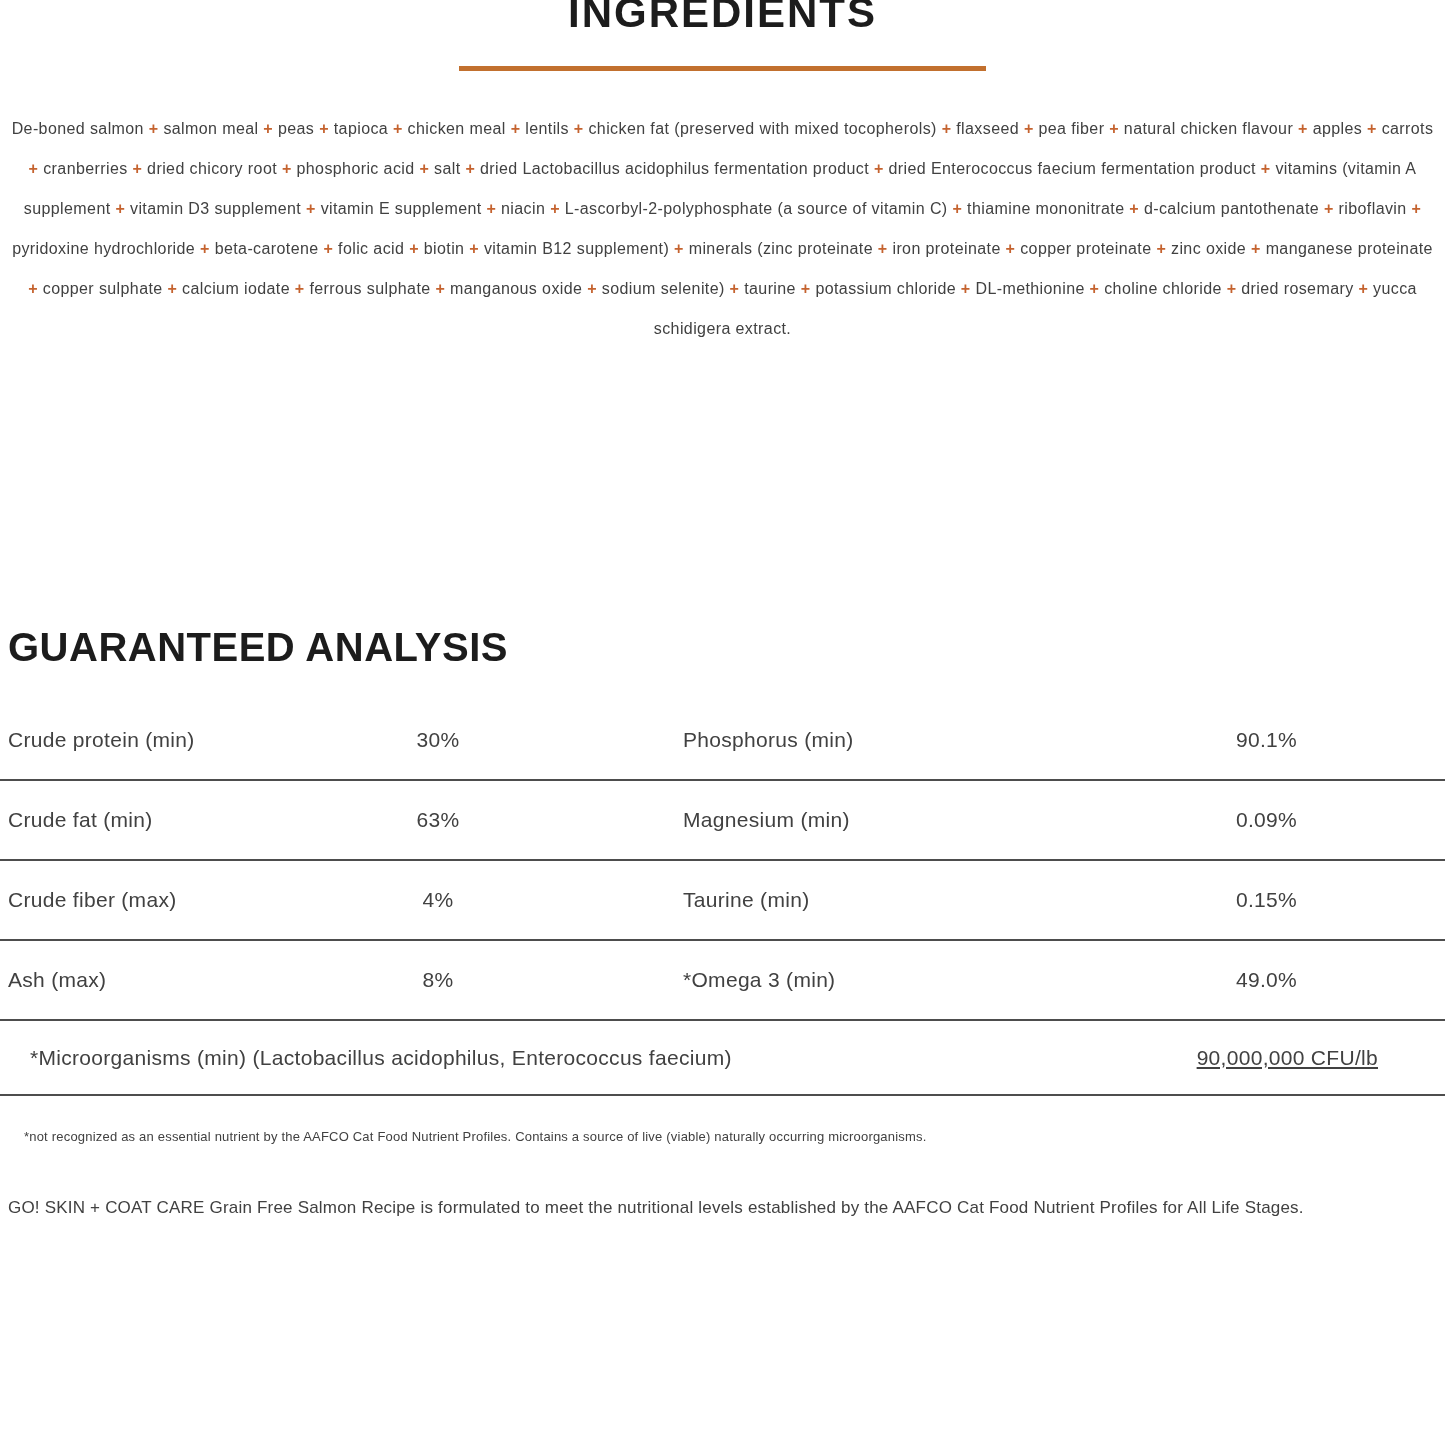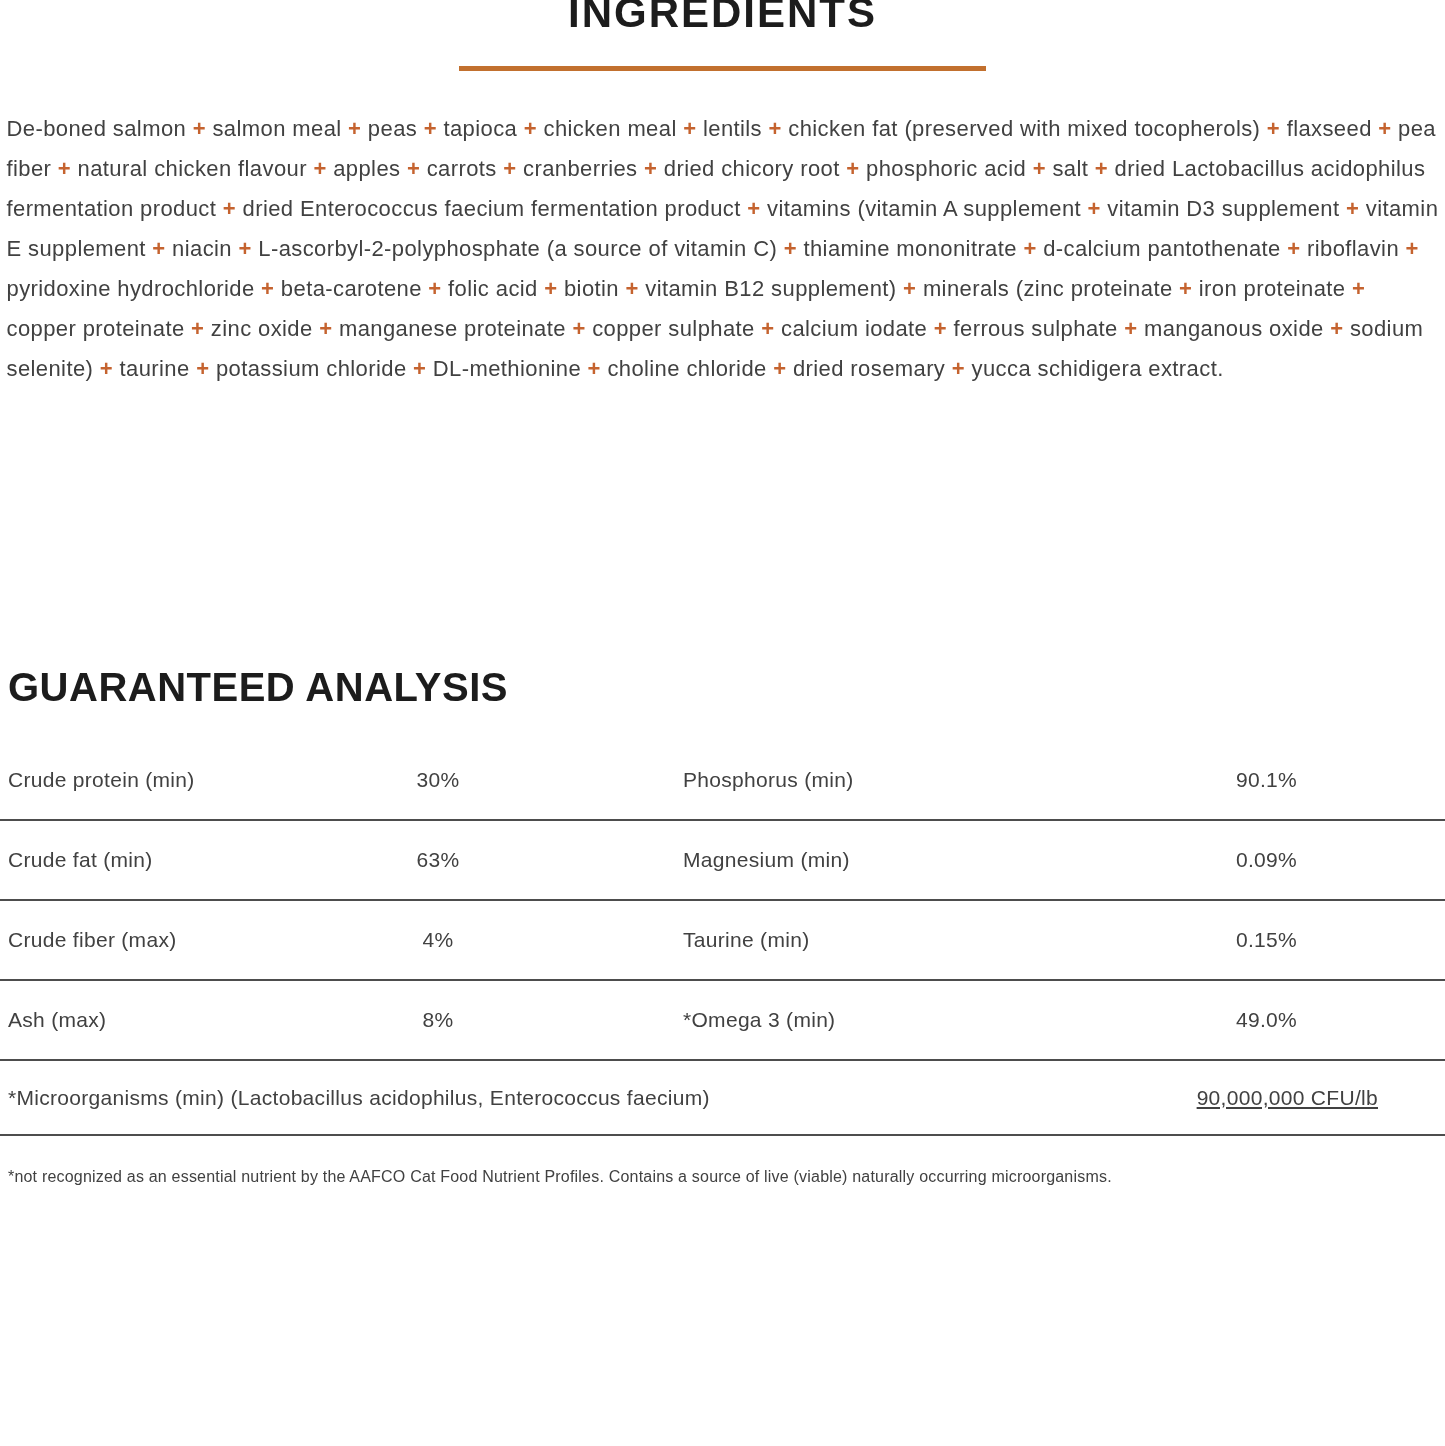--- a/index.html
+++ b/index.html
@@ -28,21 +28,22 @@
     color: var(--heading);
   }
   .divider {
     width: 527px; height: 5px;
     background: var(--accent);
     margin: 32px auto 0 auto;
   }
   .ingredients-p {
     margin: 38px auto 0 auto;
     width: 1432px;
-    font-size: 22px;
+    text-align: center;
+    font-size: 16px;
     line-height: 40px;
     letter-spacing: 0.4px;
     color: var(--body-gray);
   }
   .ingredients-p .plus {
     color: var(--plus);
     font-weight: 700;
   }
 
   .ga-title {
@@ -73,26 +74,26 @@
   .ga-row-full {
     display: flex;
     align-items: center;
     height: 75px;
     border-bottom: 2px solid var(--rule);
     padding: 0 67px 0 8px;
     font-size: 21px;
     letter-spacing: 0.3px;
     color: var(--body-gray);
   }
-  .ga-row-full .f-label { flex: 1; }
+  .ga-row-full .f-label { flex: 1; margin-left: 22px; }
   .ga-row-full .f-value { text-align: right; white-space: nowrap; text-decoration: underline; }
 
   .footnote-1 {
-    margin: 30px 8px 0 8px;
-    font-size: 16px;
+    margin: 30px 8px 0 24px;
+    font-size: 13px;
     line-height: 22px;
     letter-spacing: 0.2px;
     color: var(--body-gray);
   }
   .footnote-2 {
     margin: 48px 8px 0 8px;
     font-size: 17px;
     line-height: 24px;
     letter-spacing: 0.2px;
     color: var(--body-gray);
@@ -145,14 +146,15 @@
 
     <div class="ga-row-full">
       <span class="f-label">*Microorganisms (min) (Lactobacillus acidophilus, Enterococcus faecium)</span>
       <span class="f-value">90,000,000 CFU/lb</span>
     </div>
 
   </div>
 
   <p class="footnote-1">*not recognized as an essential nutrient by the AAFCO Cat Food Nutrient Profiles. Contains a source of live (viable) naturally occurring microorganisms.</p>
 
+  <p class="footnote-2">GO! SKIN + COAT CARE Grain Free Salmon Recipe is formulated to meet the nutritional levels established by the AAFCO Cat Food Nutrient Profiles for All Life Stages.</p>
 
 </div>
 
 </body></html>

